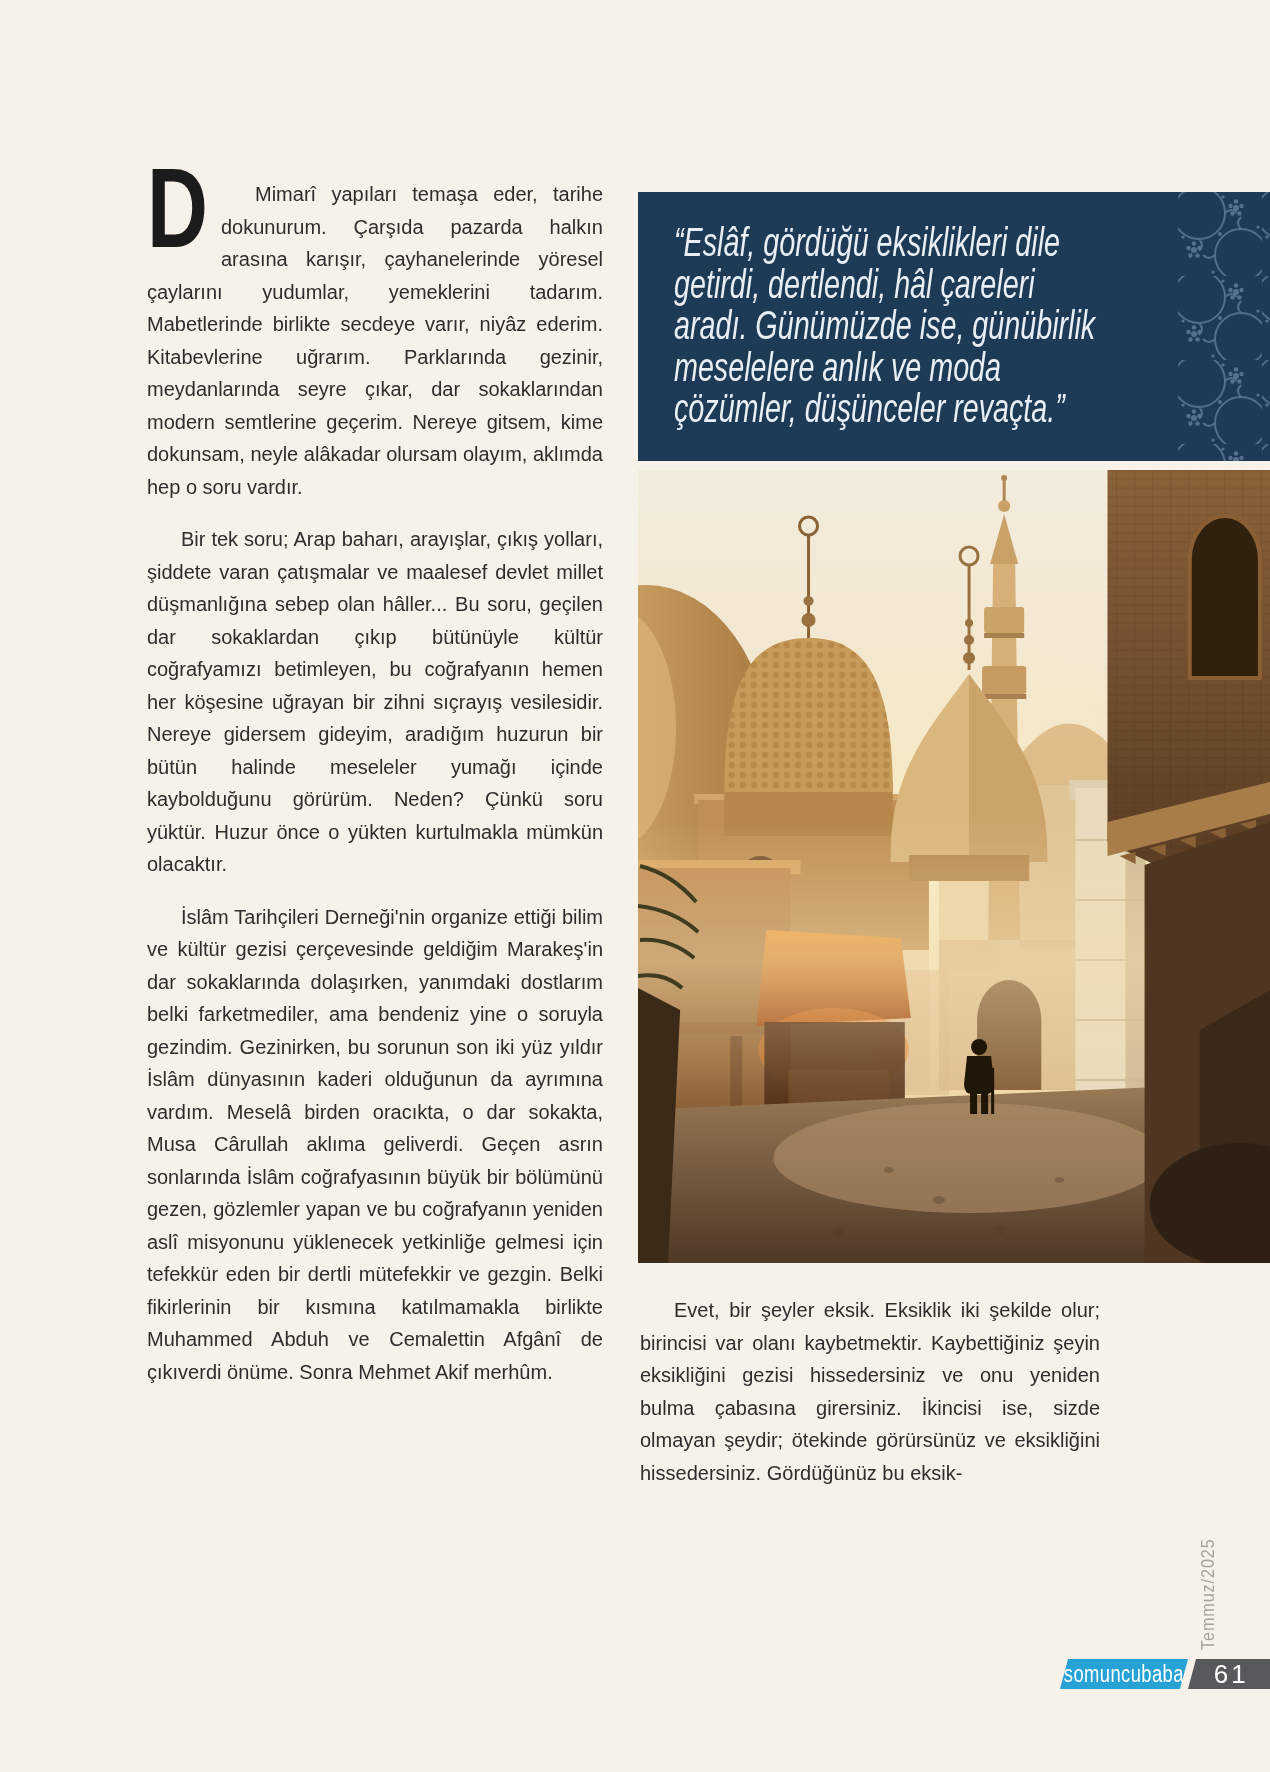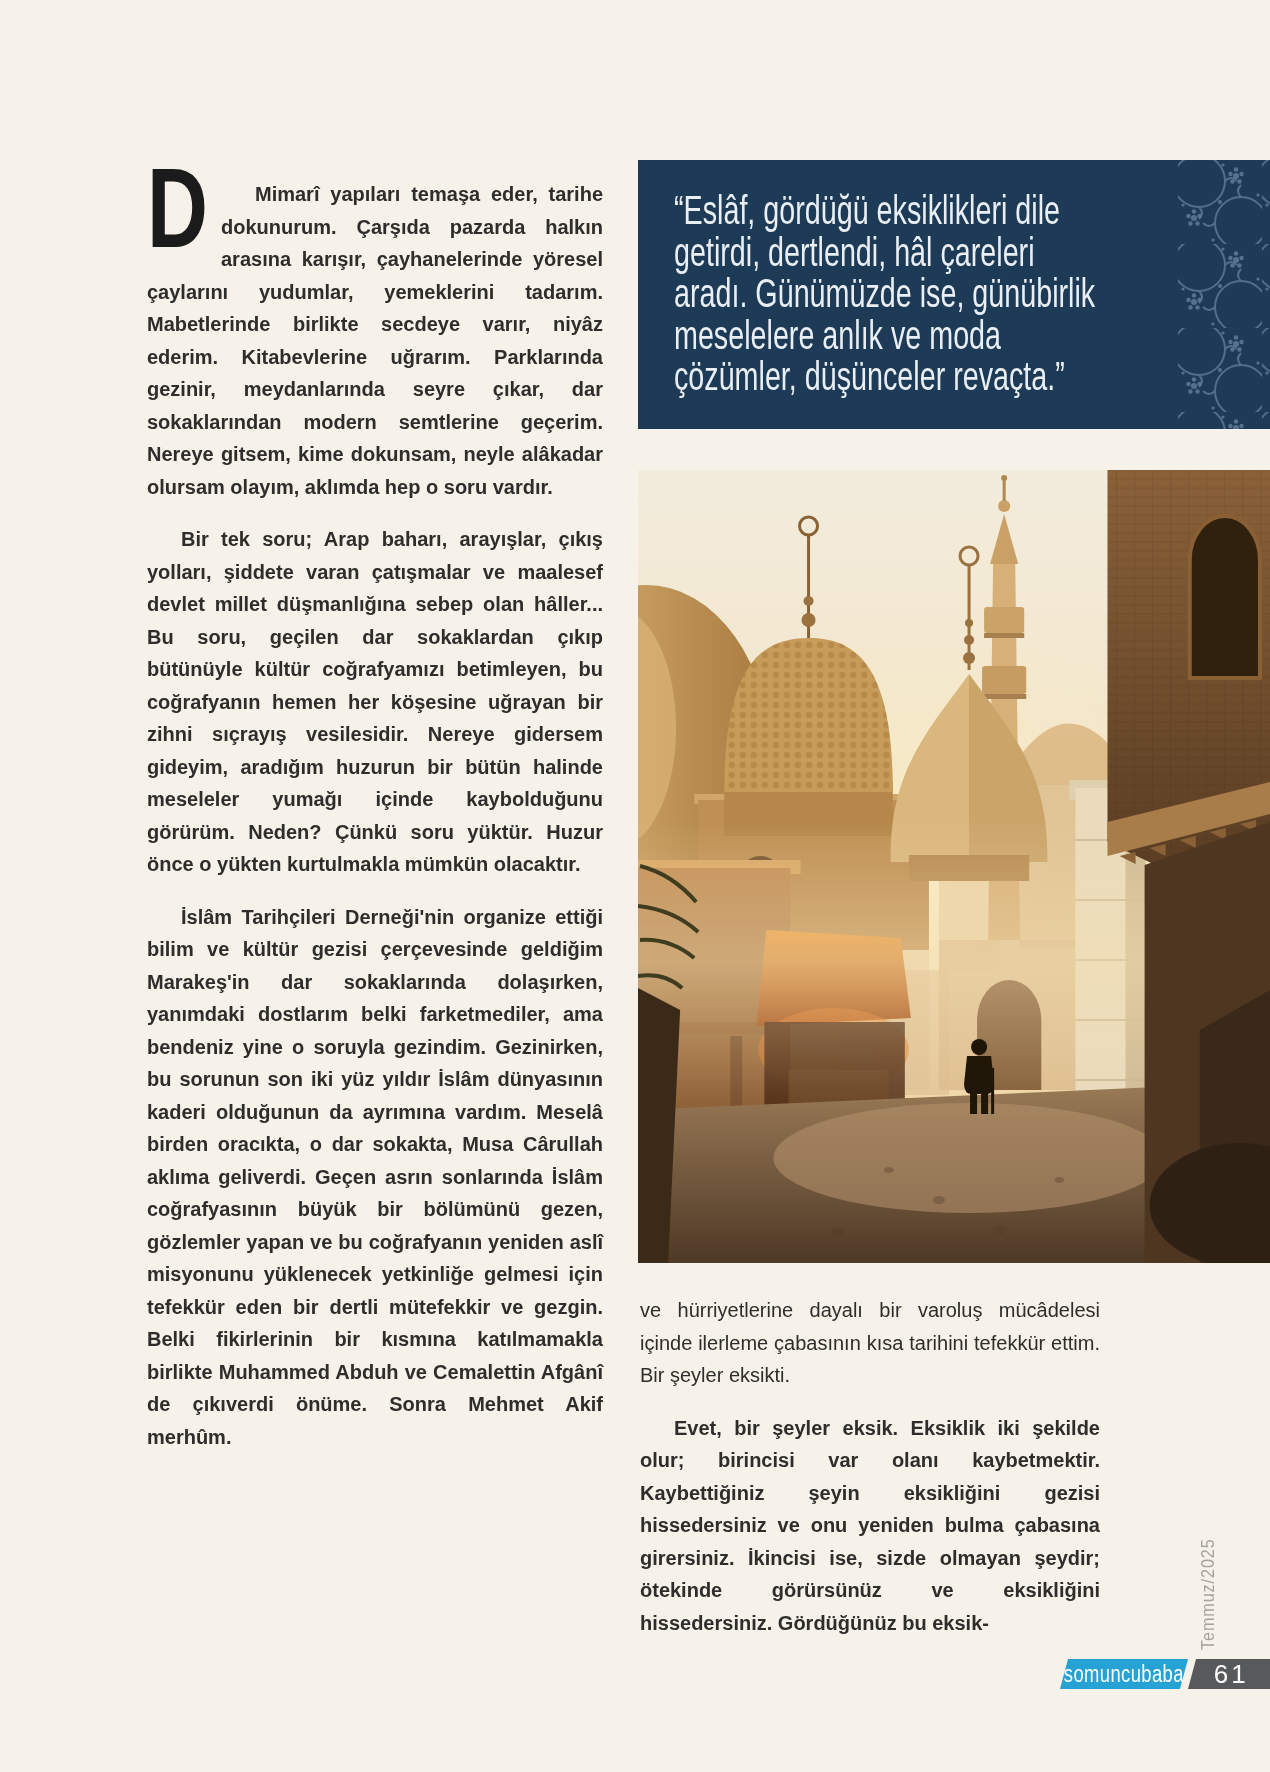--- a/index.html
+++ b/index.html
@@ -8,32 +8,32 @@
     background:var(--page_bg,#f5f1e9); overflow:hidden;
     font-family:"Liberation Sans", sans-serif;
   }
 
   
   .col { position:absolute; color:var(--body_text,#2e2d2b);
          font-size:20px; line-height:32.5px; text-align:justify; }
   .col-left  { left:147px; top:158px;  width:456px; }
   .col-right { left:640px; top:1294px; width:460px; }
   .col p { margin:0 0 20px 0; }
-  .col p.indent { text-indent:34px;font-weight:bold; }
+  .col p.indent { text-indent:34px; }
 
   .dropcap {
     float:left; width:58px; font-size:114px; line-height:92px; height:94px;
     margin:4px 16px 2px 0; font-weight:700; color:var(--dropcap_color,#1b1b1b);
     transform:scaleX(.74); transform-origin:0 0;
   }
 
   
   .pull-quote {
-    position:absolute; left:638px; top:160px; width:632px; height:269px;
-    background:var(--quote_bg,#1d3a56); overflow:hidden;
+    position:absolute; left:638px; top:192px; width:632px; height:269px;
+    background:var(--quote_bg,#1d3a56); overflow:hidden;font-style:italic;
   }
   .quote-text {
     position:absolute; left:36px; top:30px; margin:0; width:720px;
     white-space:pre-line; color:var(--quote_text,#eaf0f5);
     font-size:41px; line-height:41.5px; font-weight:400;
     transform:scaleX(.70); transform-origin:0 0; letter-spacing:0;
   }
   .quote-pattern { position:absolute; right:0; top:0; width:92px; height:269px; display:block; }
 
   
@@ -261,21 +261,20 @@
         <circle cx="340" cy="577" r="8"></circle>
         <path d="M328 586 h24 l3 28 q0 10 -8 10 h-14 q-8 0 -8 -10 z"></path>
         <rect x="331" y="620" width="7" height="24"></rect>
         <rect x="342" y="620" width="7" height="24"></rect>
         <rect x="352" y="598" width="3" height="46"></rect>
       </g>
     </svg>
   </figure>
 
   <div class="col col-right">
-    <p>ve hürriyetlerine dayalı bir varoluş mücâdelesi içinde ilerleme çabasının kısa tarihini tefekkür ettim. Bir şeyler eksikti.</p>
     <p class="indent">Evet, bir şeyler eksik. Eksiklik iki şekilde olur; birincisi var olanı kaybetmektir. Kaybettiğiniz şeyin eksikliğini gezisi hissedersiniz ve onu yeniden bulma çabasına girersiniz. İkincisi ise, sizde olmayan şeydir; ötekinde görürsünüz ve eksikliğini hissedersiniz. Gördüğünüz bu eksik-</p>
   </div>
 
   <div class="issue-date">Temmuz/2025</div>
 
   <div class="brand-tab">
     <span>somuncubaba</span>
   </div>
   <div class="page-tab">
     <span>61</span>

